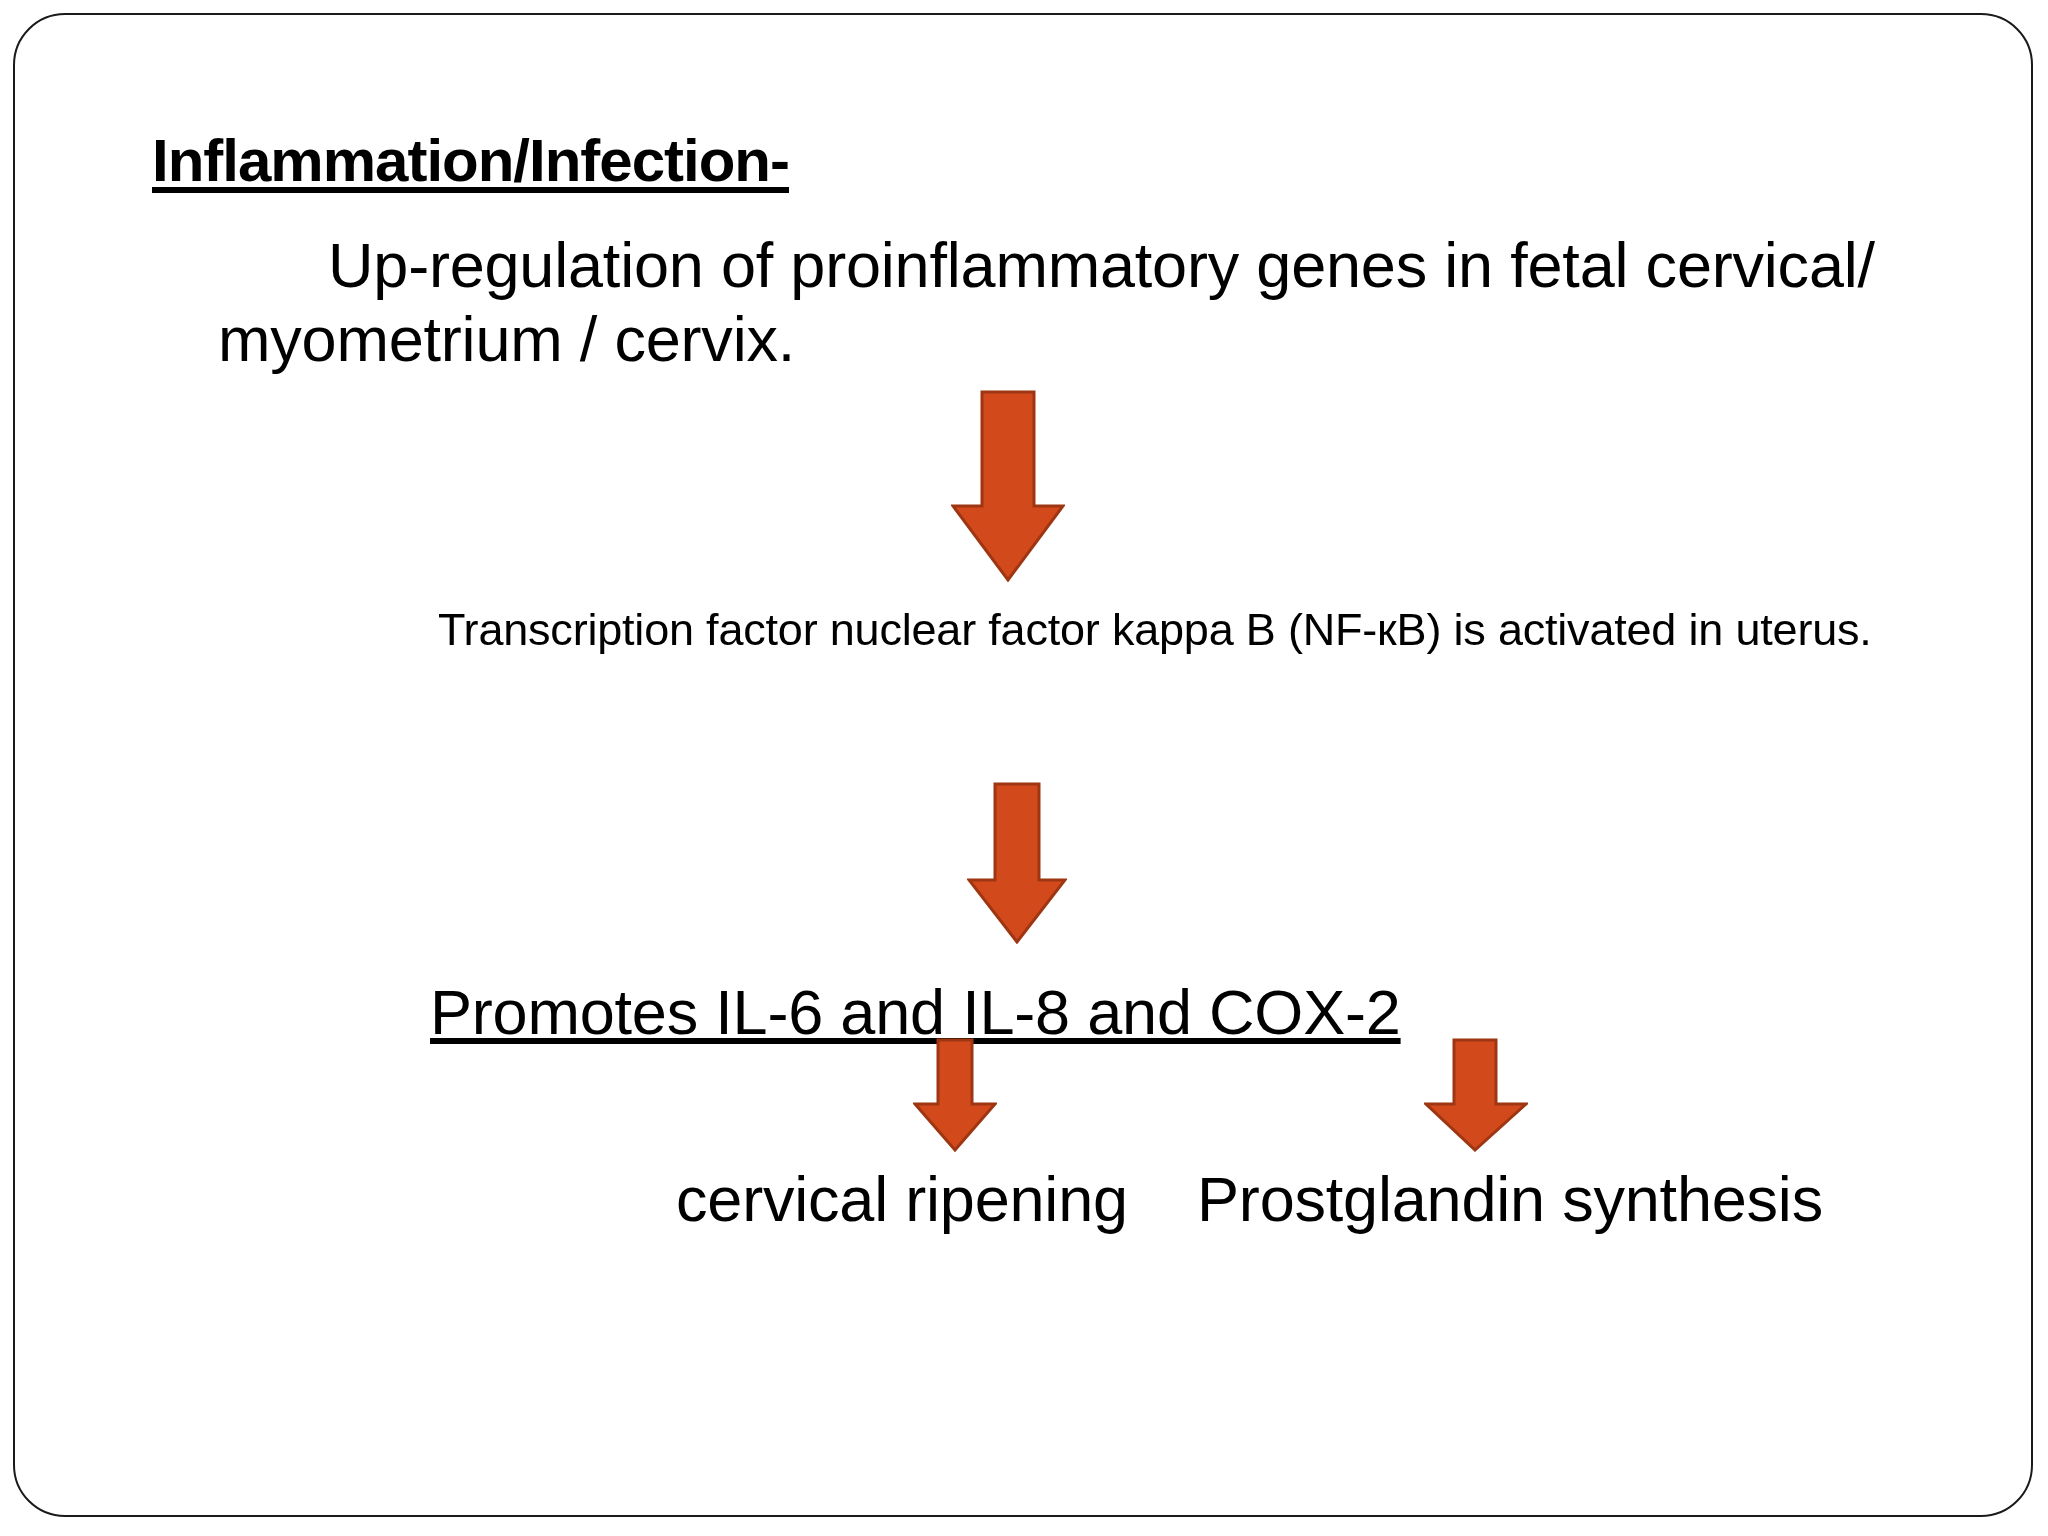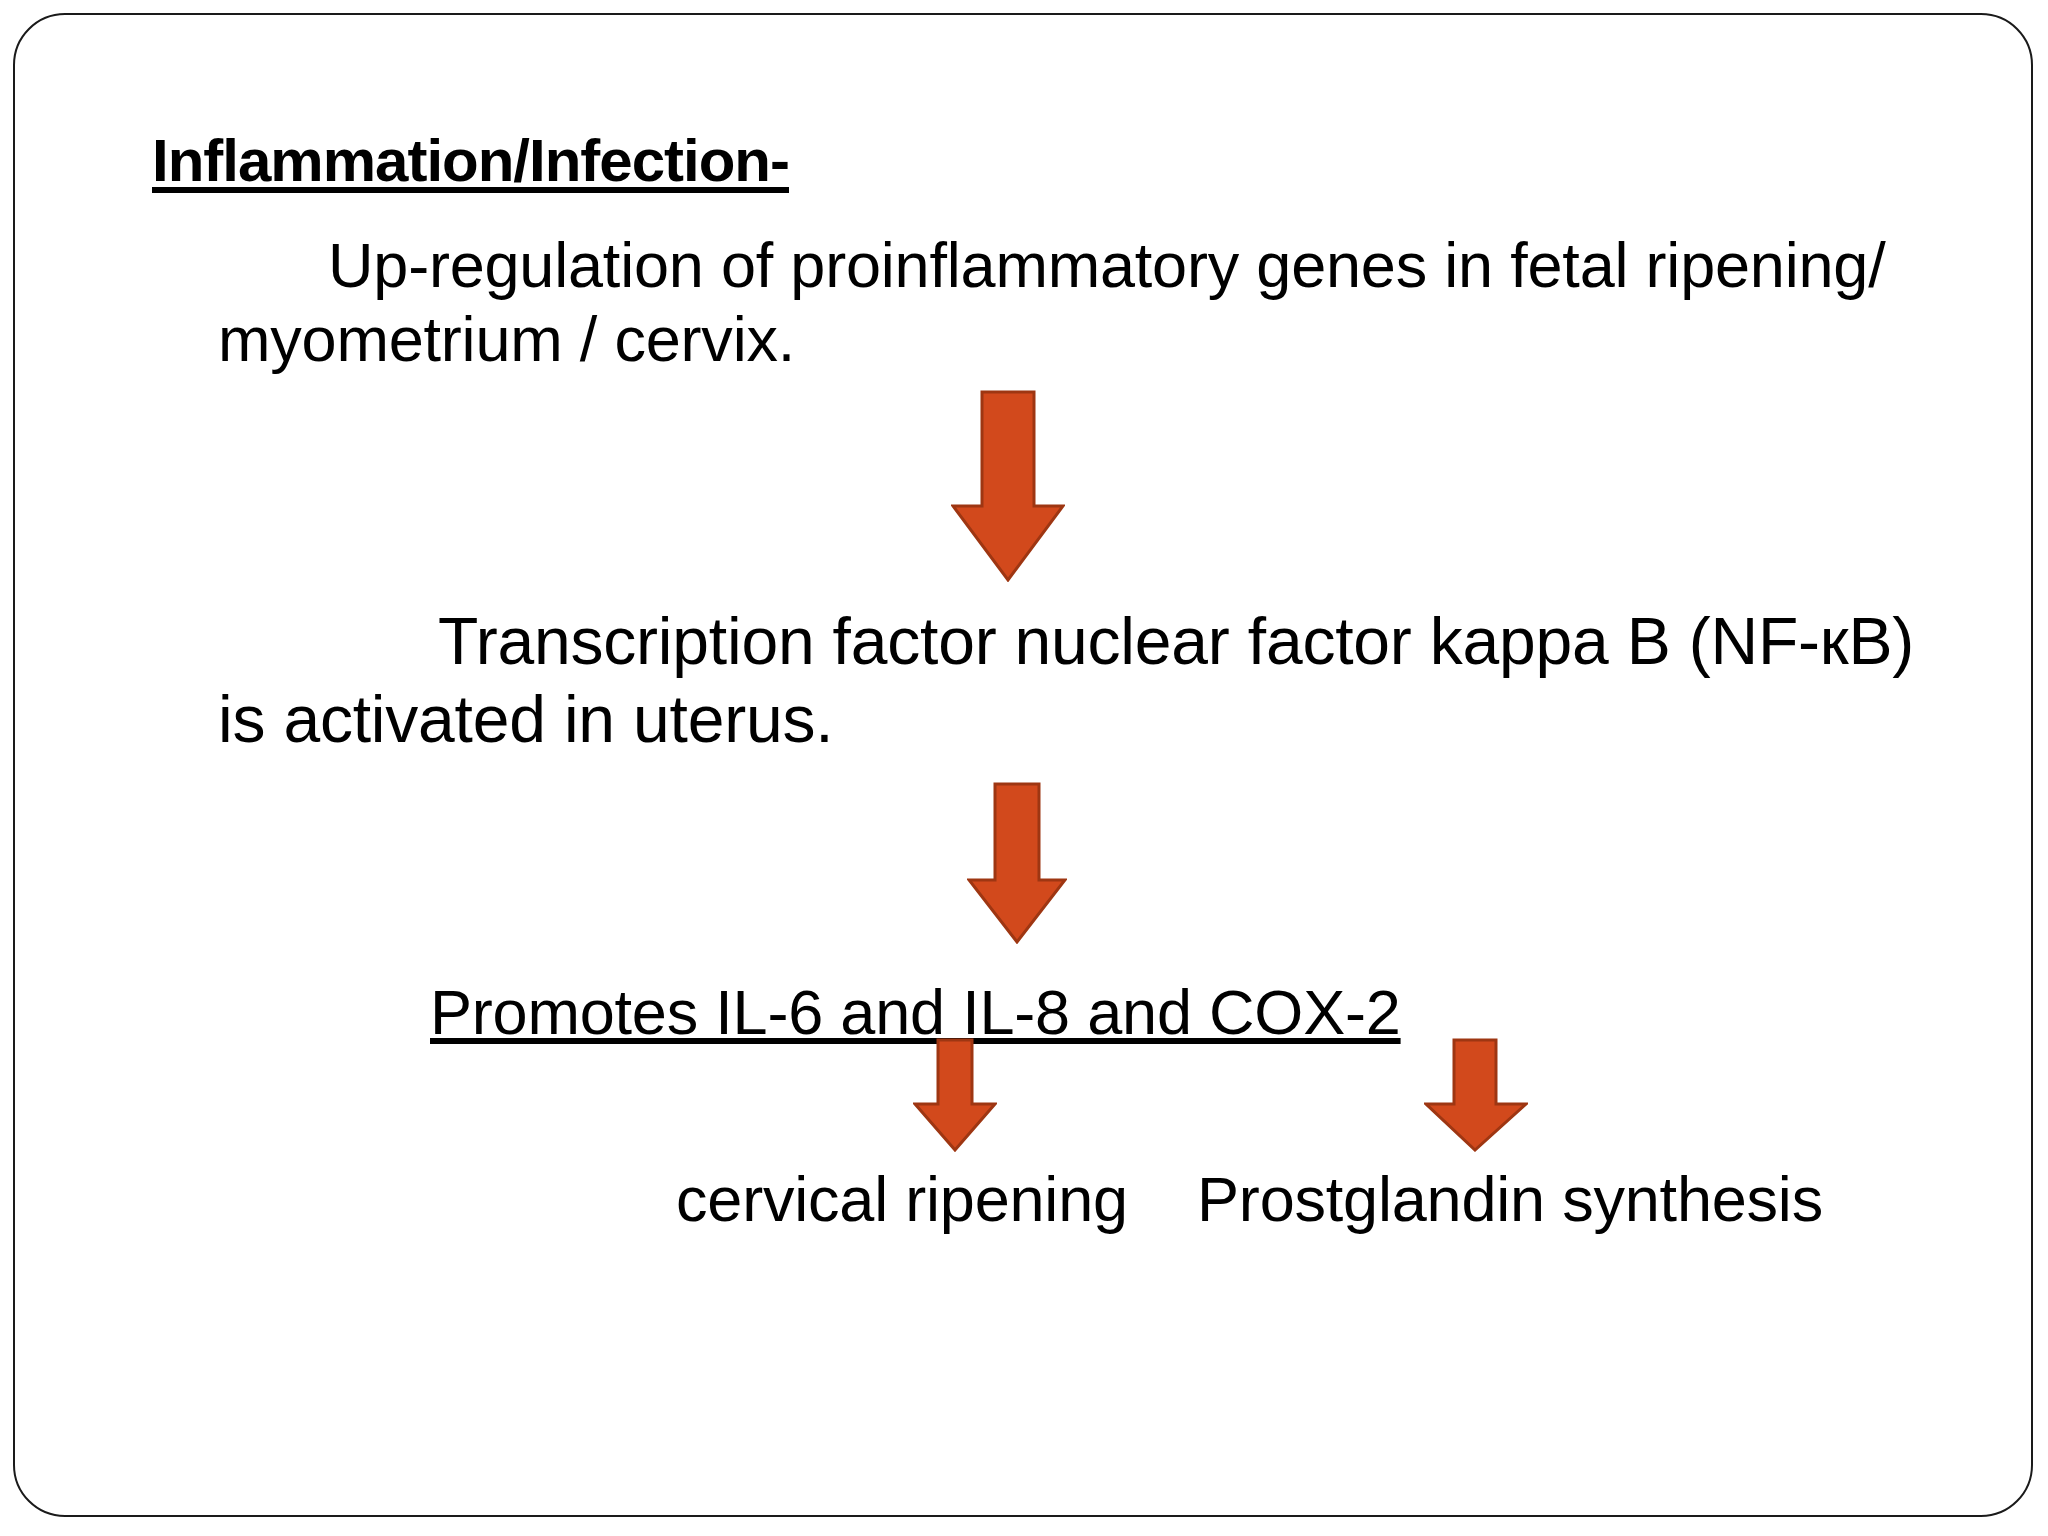--- a/index.html
+++ b/index.html
@@ -68,21 +68,21 @@
     top: 228px;
     width: 1700px;
     font-size: 63px;
     text-indent: 110px;
   }
 
   #para-2 {
     left: 218px;
     top: 603px;
     width: 1710px;
-    font-size: 66px;
+    font-size: 45px;
     text-indent: 220px;
   }
 
   #para-3 {
     left: 430px;
     top: 975px;
     font-size: 63px;
     text-decoration: underline;
   }
 
@@ -113,21 +113,21 @@
 <body>
 
 <div id="slide">
 
   <div id="slide-frame"></div>
 
   <div class="content">
 
     <div class="txt" id="title-text">Inflammation/Infection-</div>
 
-    <div class="txt" id="para-1">Up-regulation of proinflammatory genes in fetal ripening/ myometrium / cervix.</div>
+    <div class="txt" id="para-1">Up-regulation of proinflammatory genes in fetal cervical/ myometrium / cervix.</div>
 
     <div class="arrow" id="arrow-1">
       <svg viewBox="0 0 114 192" preserveAspectRatio="none" aria-hidden="true">
         <polygon points="31,2 83,2 83,116 112,116 57,190 2,116 31,116" fill="#d2491c" stroke="#9e3612" stroke-width="3" stroke-linejoin="miter"></polygon>
       </svg>
     </div>
 
     <div class="txt" id="para-2">Transcription factor nuclear factor kappa B (NF-кB) is activated in uterus.</div>
 
     <div class="arrow" id="arrow-2">

